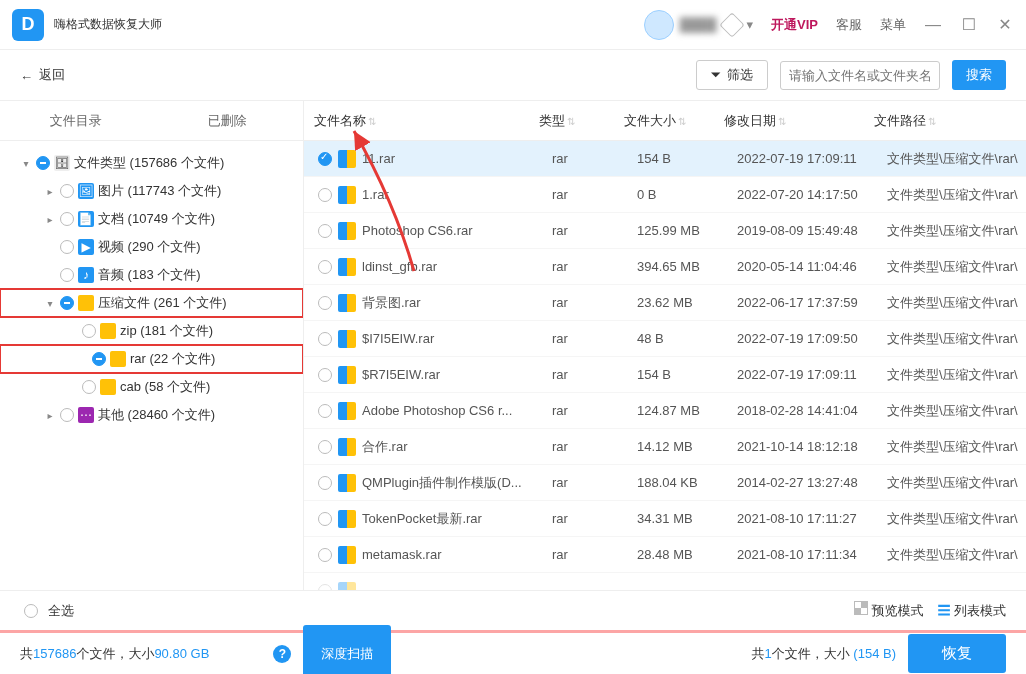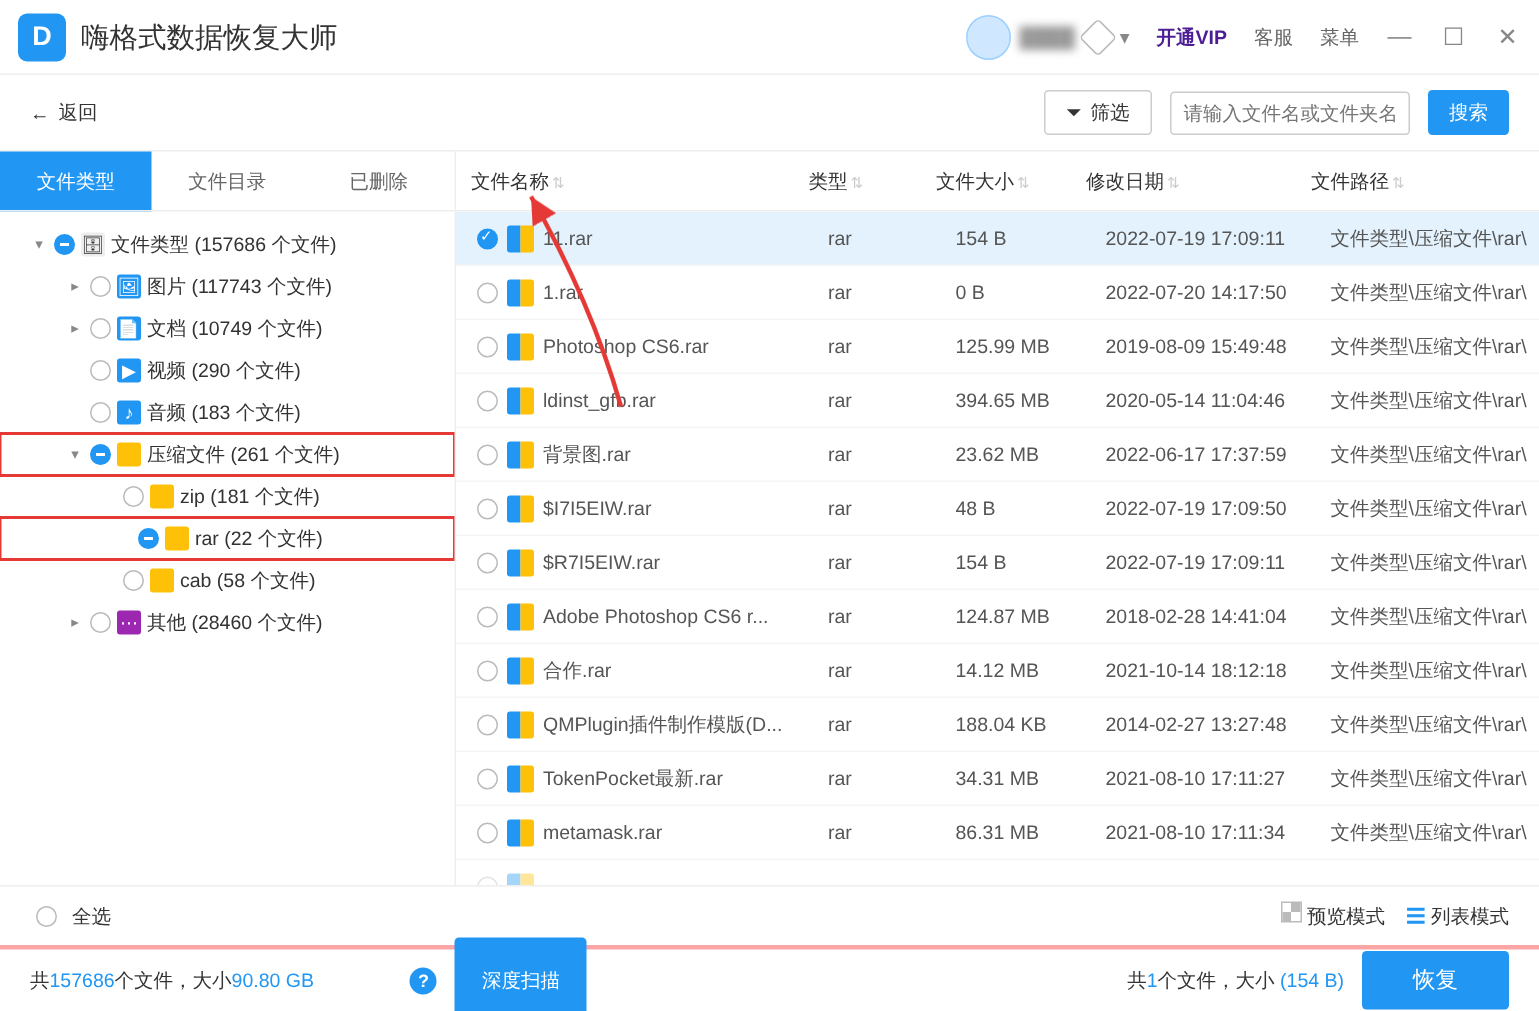--- a/index.html
+++ b/index.html
@@ -1,25 +1,25 @@
 <!DOCTYPE html>
 <html><head>
 <meta charset="utf-8">
 <style>
 *{margin:0;padding:0;box-sizing:border-box;font-family:"Microsoft YaHei",sans-serif;font-size:13px;color:#333}
 body{width:1026px;height:674px;background:#fff;position:relative;overflow:hidden}
 .titlebar{height:50px;display:flex;align-items:center;padding:0 12px;border-bottom:1px solid #eee}
 .logo{width:32px;height:32px;background:#2196f3;border-radius:6px;display:flex;align-items:center;justify-content:center;color:#fff;font-size:18px;font-weight:bold;margin-right:10px}
-.app-title{font-size:19px;color:#333}
+.app-title{font-size:12px;color:#333}
 .tb-right{margin-left:auto;display:flex;align-items:center;gap:18px}
 .avatar-area{display:flex;align-items:center;gap:6px}
 .avatar{width:30px;height:30px;border-radius:50%;background:#cfe8ff;border:1px solid #9cd0ff}
 .avatar-name{filter:blur(3px);color:#999}
 .shield{width:18px;height:18px;border:1px solid #bbb;border-radius:3px;transform:rotate(45deg)}
-.vip{color:#4c1d95;font-weight:bold}
+.vip{color:#be185d;font-weight:bold}
 .tb-link{color:#666;cursor:pointer}
 .wbtn{width:18px;height:18px;display:flex;align-items:center;justify-content:center;color:#888;font-size:16px;cursor:pointer}
 .toolbar{height:50px;display:flex;align-items:center;padding:0 20px;gap:12px}
 .back{display:flex;align-items:center;gap:6px;color:#555;cursor:pointer}
 .spacer{flex:1}
 .filter-btn{border:1px solid #ccc;padding:5px 14px;border-radius:3px;display:flex;align-items:center;gap:6px;color:#666;cursor:pointer}
 .search-input{width:160px;border:1px solid #ccc;padding:6px 8px;border-radius:3px;color:#999}
 .search-btn{background:#2196f3;color:#fff;padding:6px 14px;border-radius:3px;cursor:pointer}
 .main{display:flex;height:490px;border-top:1px solid #eee}
 .sidebar{width:304px;border-right:1px solid #eee;display:flex;flex-direction:column}
@@ -98,21 +98,20 @@
     <span>⏷</span>
     <span>筛选</span>
   </div>
   <input class="search-input" placeholder="请输入文件名或文件夹名" style="">
   <div class="search-btn">搜索</div>
 </div>
 
 <div class="main">
   <div class="sidebar">
     <div class="tabs">
-      <div class="tab active">文件类型</div>
       <div class="tab">文件目录</div>
       <div class="tab">已删除</div>
     </div>
     <div class="tree">
       <div class="tree-item" style="padding-left:20px">
           <span class="tri">▾</span>
           <span class="chk minus"></span>
           <span class="ticon" style="background:#eee">🗄</span>
           <span>文件类型 (157686 个文件)</span>
         </div>
@@ -276,21 +275,21 @@
           <span class="cell col-type">rar</span>
           <span class="cell col-size">34.31 MB</span>
           <span class="cell col-date">2021-08-10 17:11:27</span>
           <span class="cell col-path">文件类型\压缩文件\rar\</span>
         </div>
         <div class="row">
           <span class="chk"></span>
           <span class="ficon"></span>
           <span class="cell col-name" style="width:190px">metamask.rar</span>
           <span class="cell col-type">rar</span>
-          <span class="cell col-size">86.31 MB</span>
+          <span class="cell col-size">28.48 MB</span>
           <span class="cell col-date">2021-08-10 17:11:34</span>
           <span class="cell col-path">文件类型\压缩文件\rar\</span>
         </div>
         <div class="row row-fade">
           <span class="chk"></span>
           <span class="ficon"></span>
           <span class="cell">…</span>
         </div>
       </div>
     <svg class="arrow arrow1" width="80" height="160">

